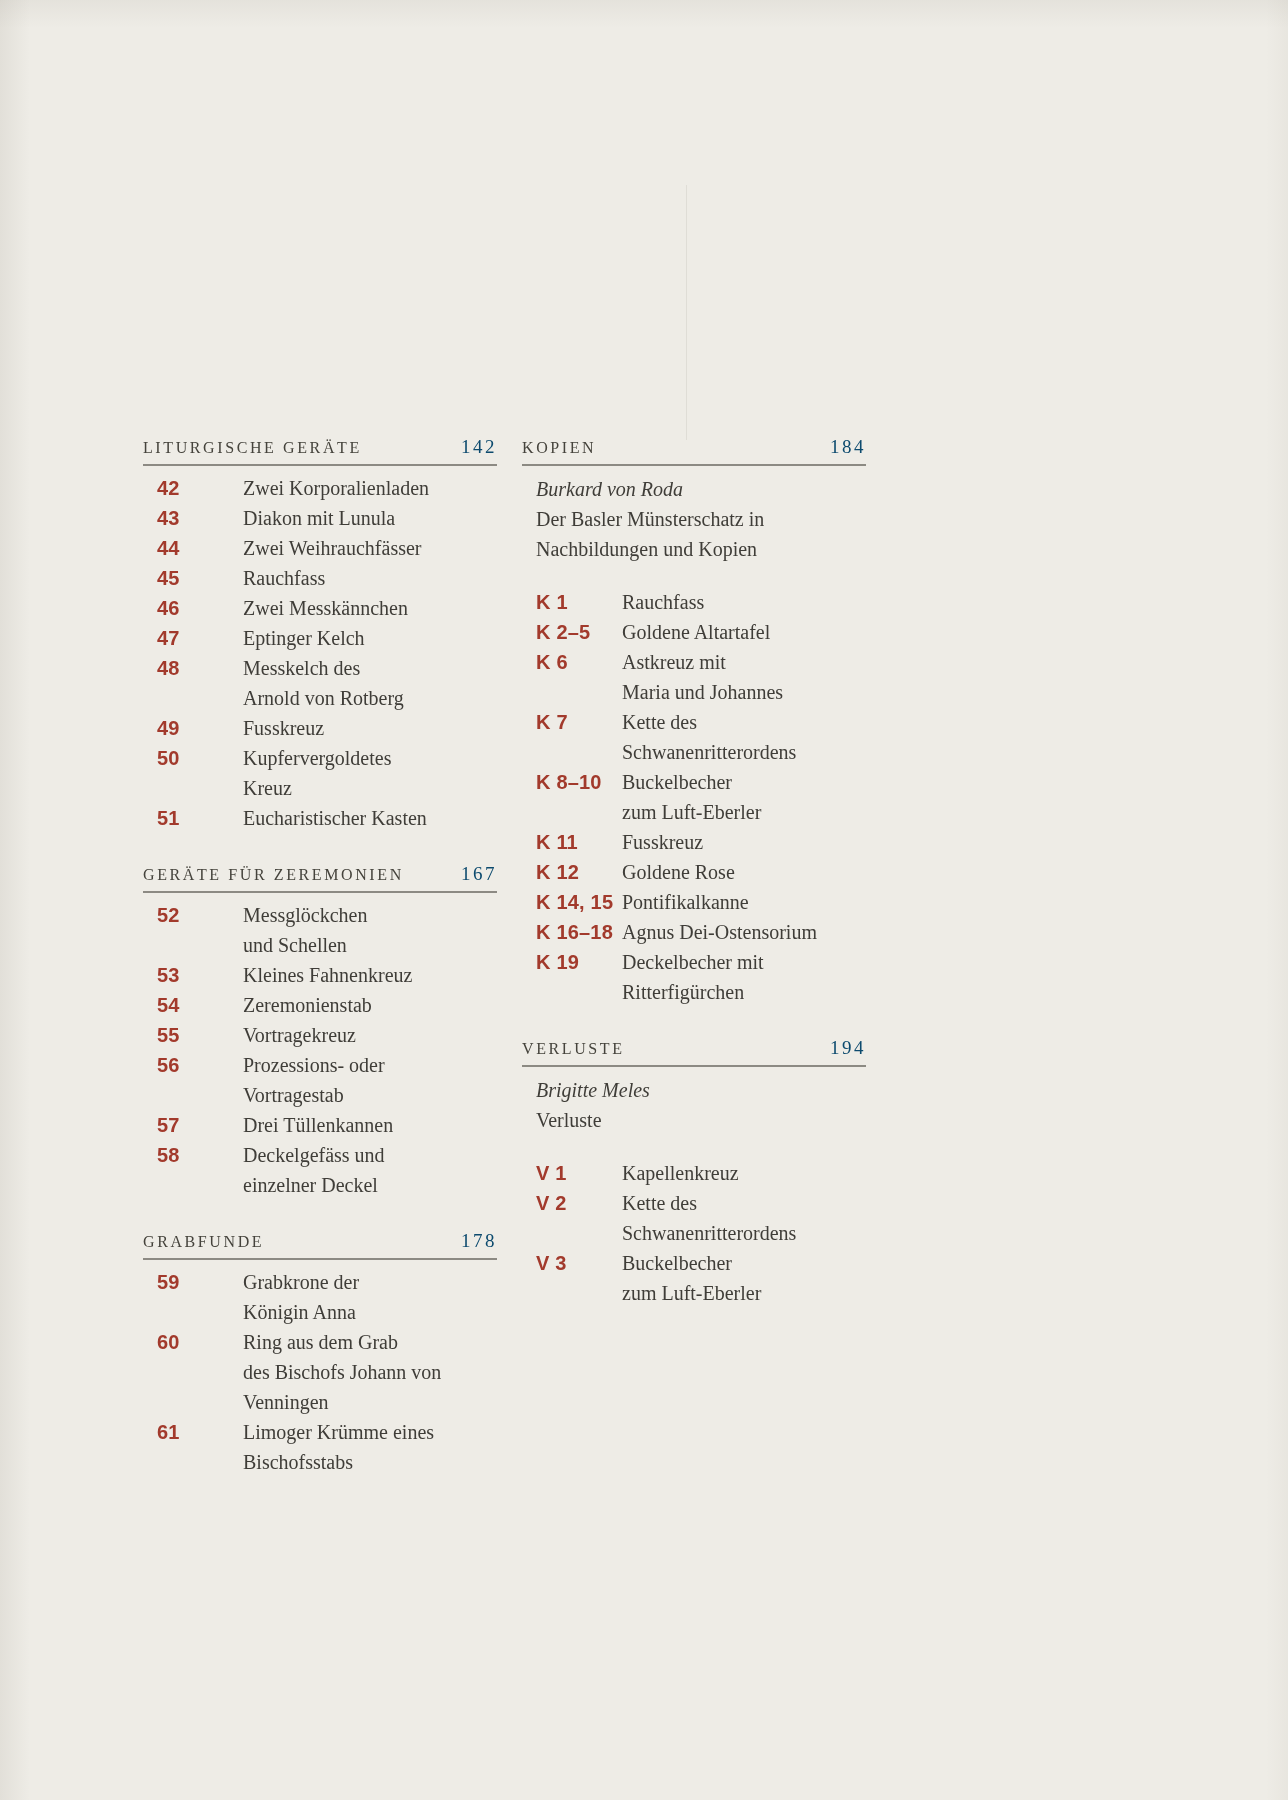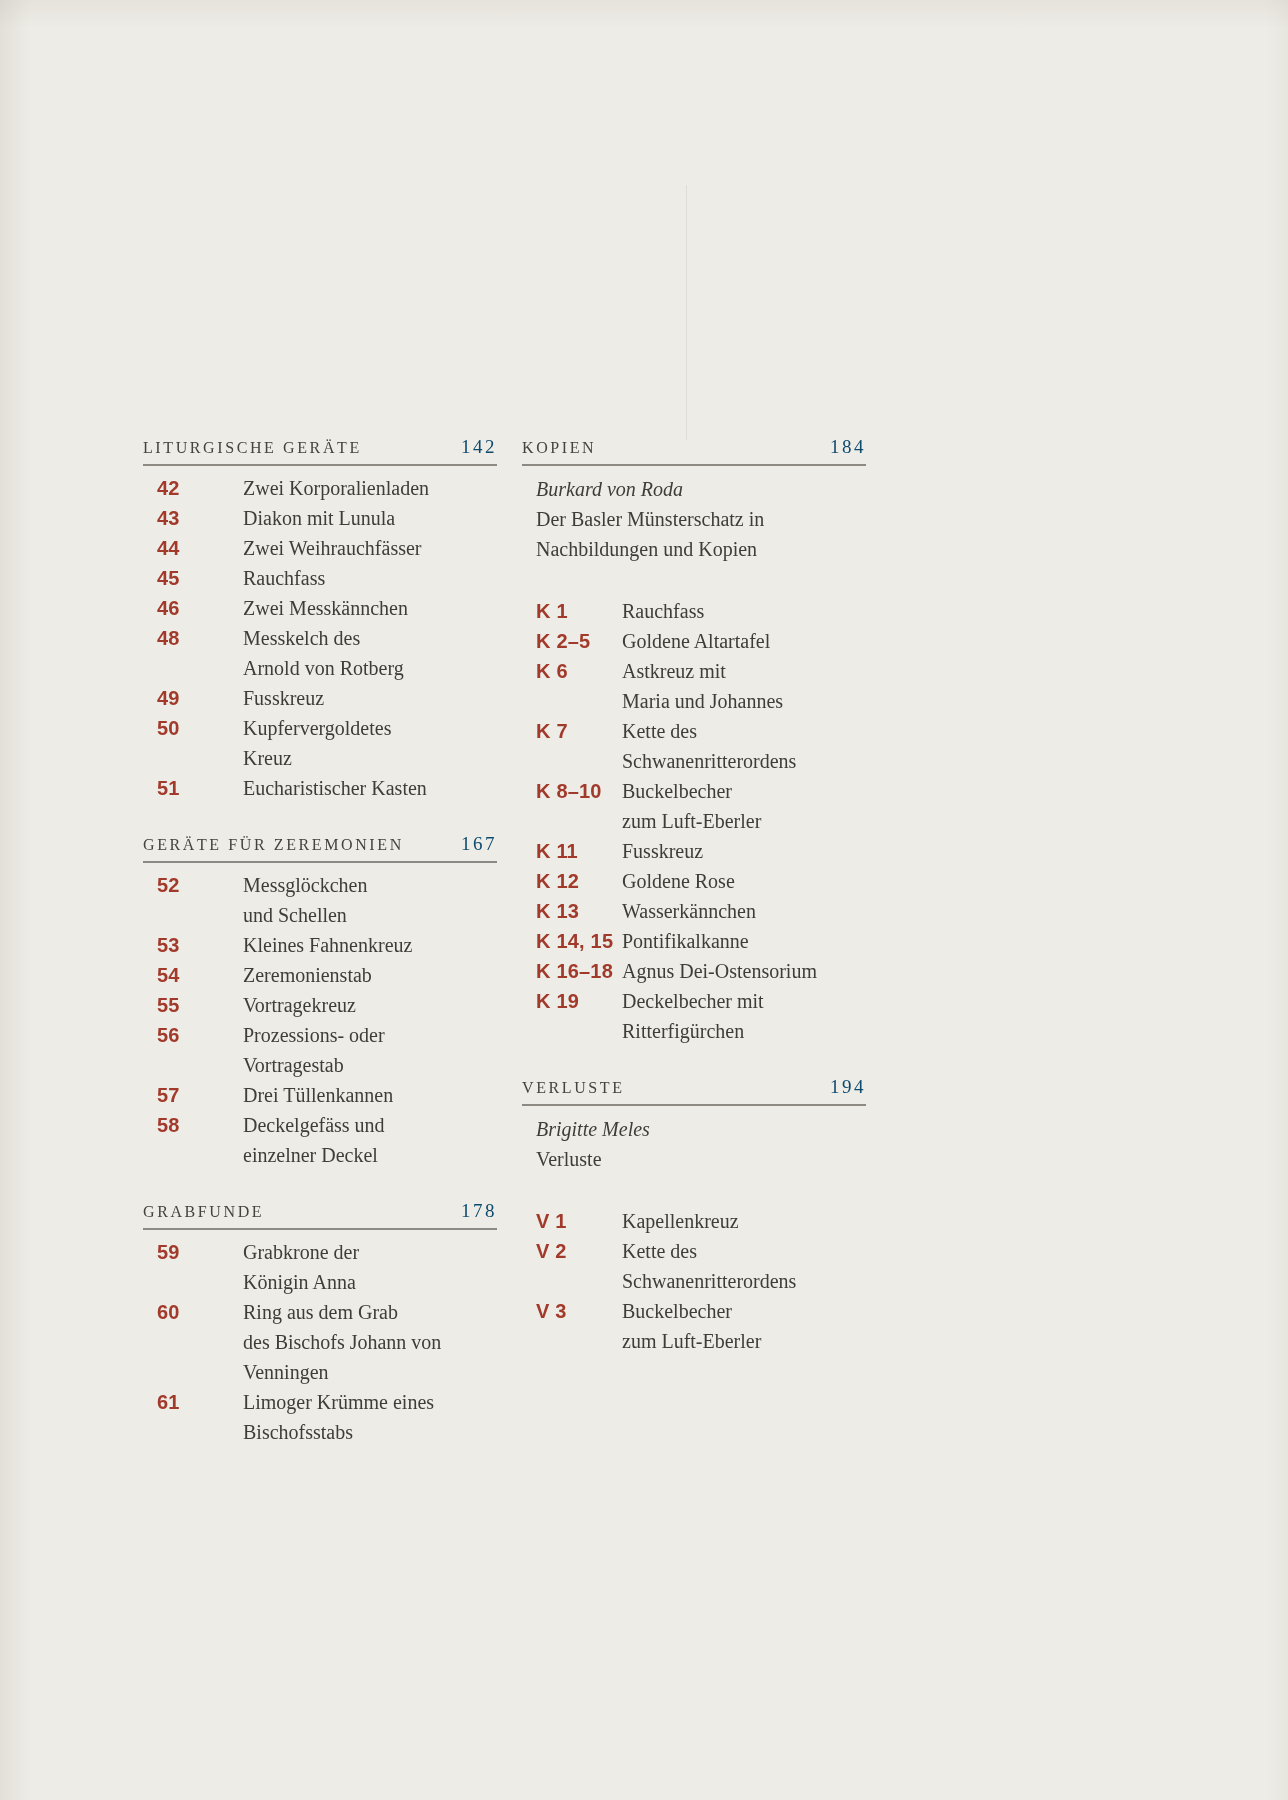--- a/index.html
+++ b/index.html
@@ -38,21 +38,21 @@
     font-size: 16px; letter-spacing: 2.6px; color: #45433c;
     white-space: nowrap;
   }
   .sec-page { font-size: 19px; letter-spacing: 2.5px; color: #0c4a6e; }
   .sec-rule { height: 0; border-top: 2px solid var(--rule, #8c8a83); margin-top: 5px; }
   .sec-author {
     margin-top: 8px; padding-left: 14px;
     font-style: italic; font-size: 20px; line-height: 30px;
   }
   .sec-intro { padding-left: 14px; font-size: 20px; line-height: 30px; }
-  .sec-items { margin-top: 32px; }
+  .sec-items { margin-top: 23px; }
   .sec-items.no-gap { margin-top: 7px; }
   .toc-item { display: flex; align-items: baseline; }
   .item-num {
     flex: 0 0 100px; padding-left: 14px;
     font-family: "Liberation Sans", sans-serif; font-weight: bold;
     font-size: 20px; letter-spacing: 0.2px;
     color: var(--accent, #a23a2c); line-height: 30px;
     white-space: nowrap;
   }
   .item-lines { font-size: 20px; line-height: 30px; }
@@ -98,20 +98,26 @@
               <div class="text-line">Rauchfass</div>
             </span>
   </div>
           <div class="toc-item">
     <span class="item-num">46</span>
     <span class="item-lines">
               <div class="text-line">Zwei Messkännchen</div>
             </span>
   </div>
           <div class="toc-item">
+    <span class="item-num">47</span>
+    <span class="item-lines">
+              <div class="text-line">Eptinger Kelch</div>
+            </span>
+  </div>
+          <div class="toc-item">
     <span class="item-num">48</span>
     <span class="item-lines">
               <div class="text-line">Messkelch des</div>
               <div class="text-line">Arnold von Rotberg</div>
             </span>
   </div>
           <div class="toc-item">
     <span class="item-num">49</span>
     <span class="item-lines">
               <div class="text-line">Fusskreuz</div>
@@ -272,26 +278,20 @@
               <div class="text-line">Fusskreuz</div>
             </span>
   </div>
           <div class="toc-item">
     <span class="item-num">K 12</span>
     <span class="item-lines">
               <div class="text-line">Goldene Rose</div>
             </span>
   </div>
           <div class="toc-item">
-    <span class="item-num">K 13</span>
-    <span class="item-lines">
-              <div class="text-line">Wasserkännchen</div>
-            </span>
-  </div>
-          <div class="toc-item">
     <span class="item-num">K 14, 15</span>
     <span class="item-lines">
               <div class="text-line">Pontifikalkanne</div>
             </span>
   </div>
           <div class="toc-item">
     <span class="item-num">K 16–18</span>
     <span class="item-lines">
               <div class="text-line">Agnus Dei-Ostensorium</div>
             </span>

